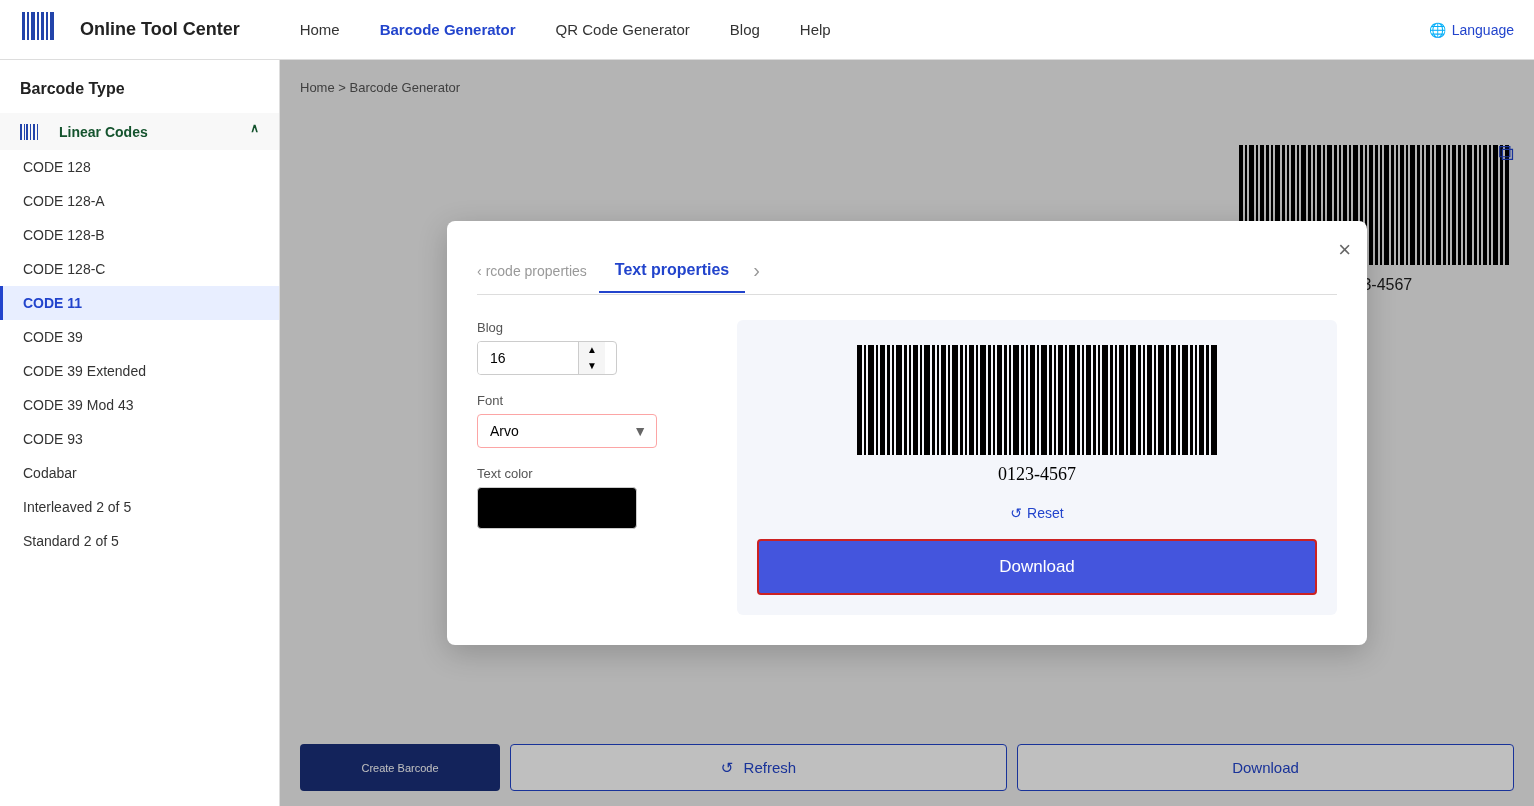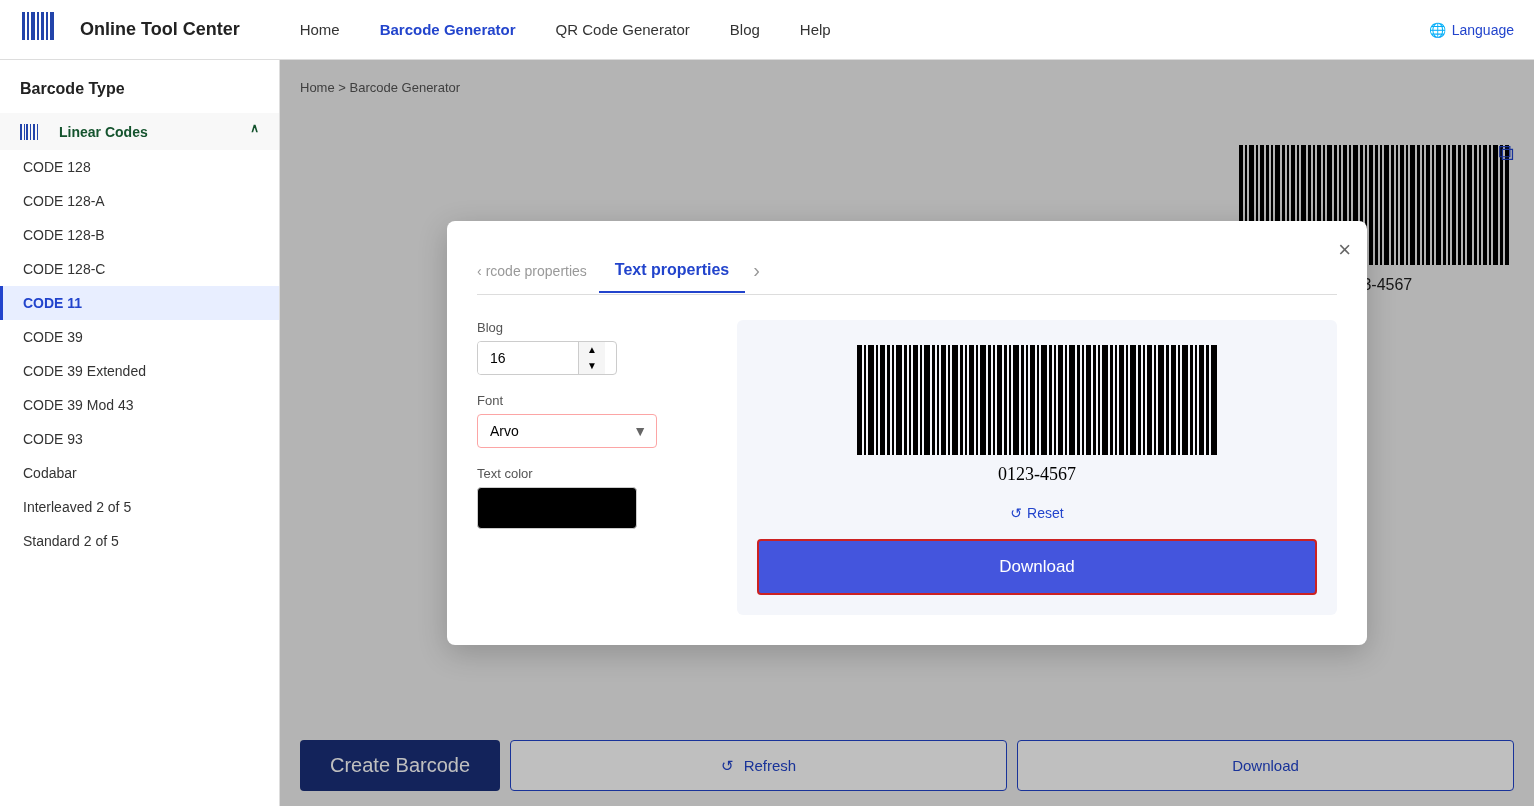--- a/index.html
+++ b/index.html
@@ -149,21 +149,21 @@
       display: flex;
       gap: 0;
       padding: 15px 20px;
       background: #f0f0f0;
     }
     .btn-create {
       background: #1a2f7a;
       color: #fff;
       border: none;
       padding: 14px 30px;
-      font-size: 20px;
+      font-size: 11px;
       cursor: pointer;
       flex: 0 0 auto;
       min-width: 200px;
       border-radius: 4px;
     }
     .btn-refresh {
       background: #fff;
       color: #2244cc;
       border: 1px solid #2244cc;
       padding: 2px 30px;

